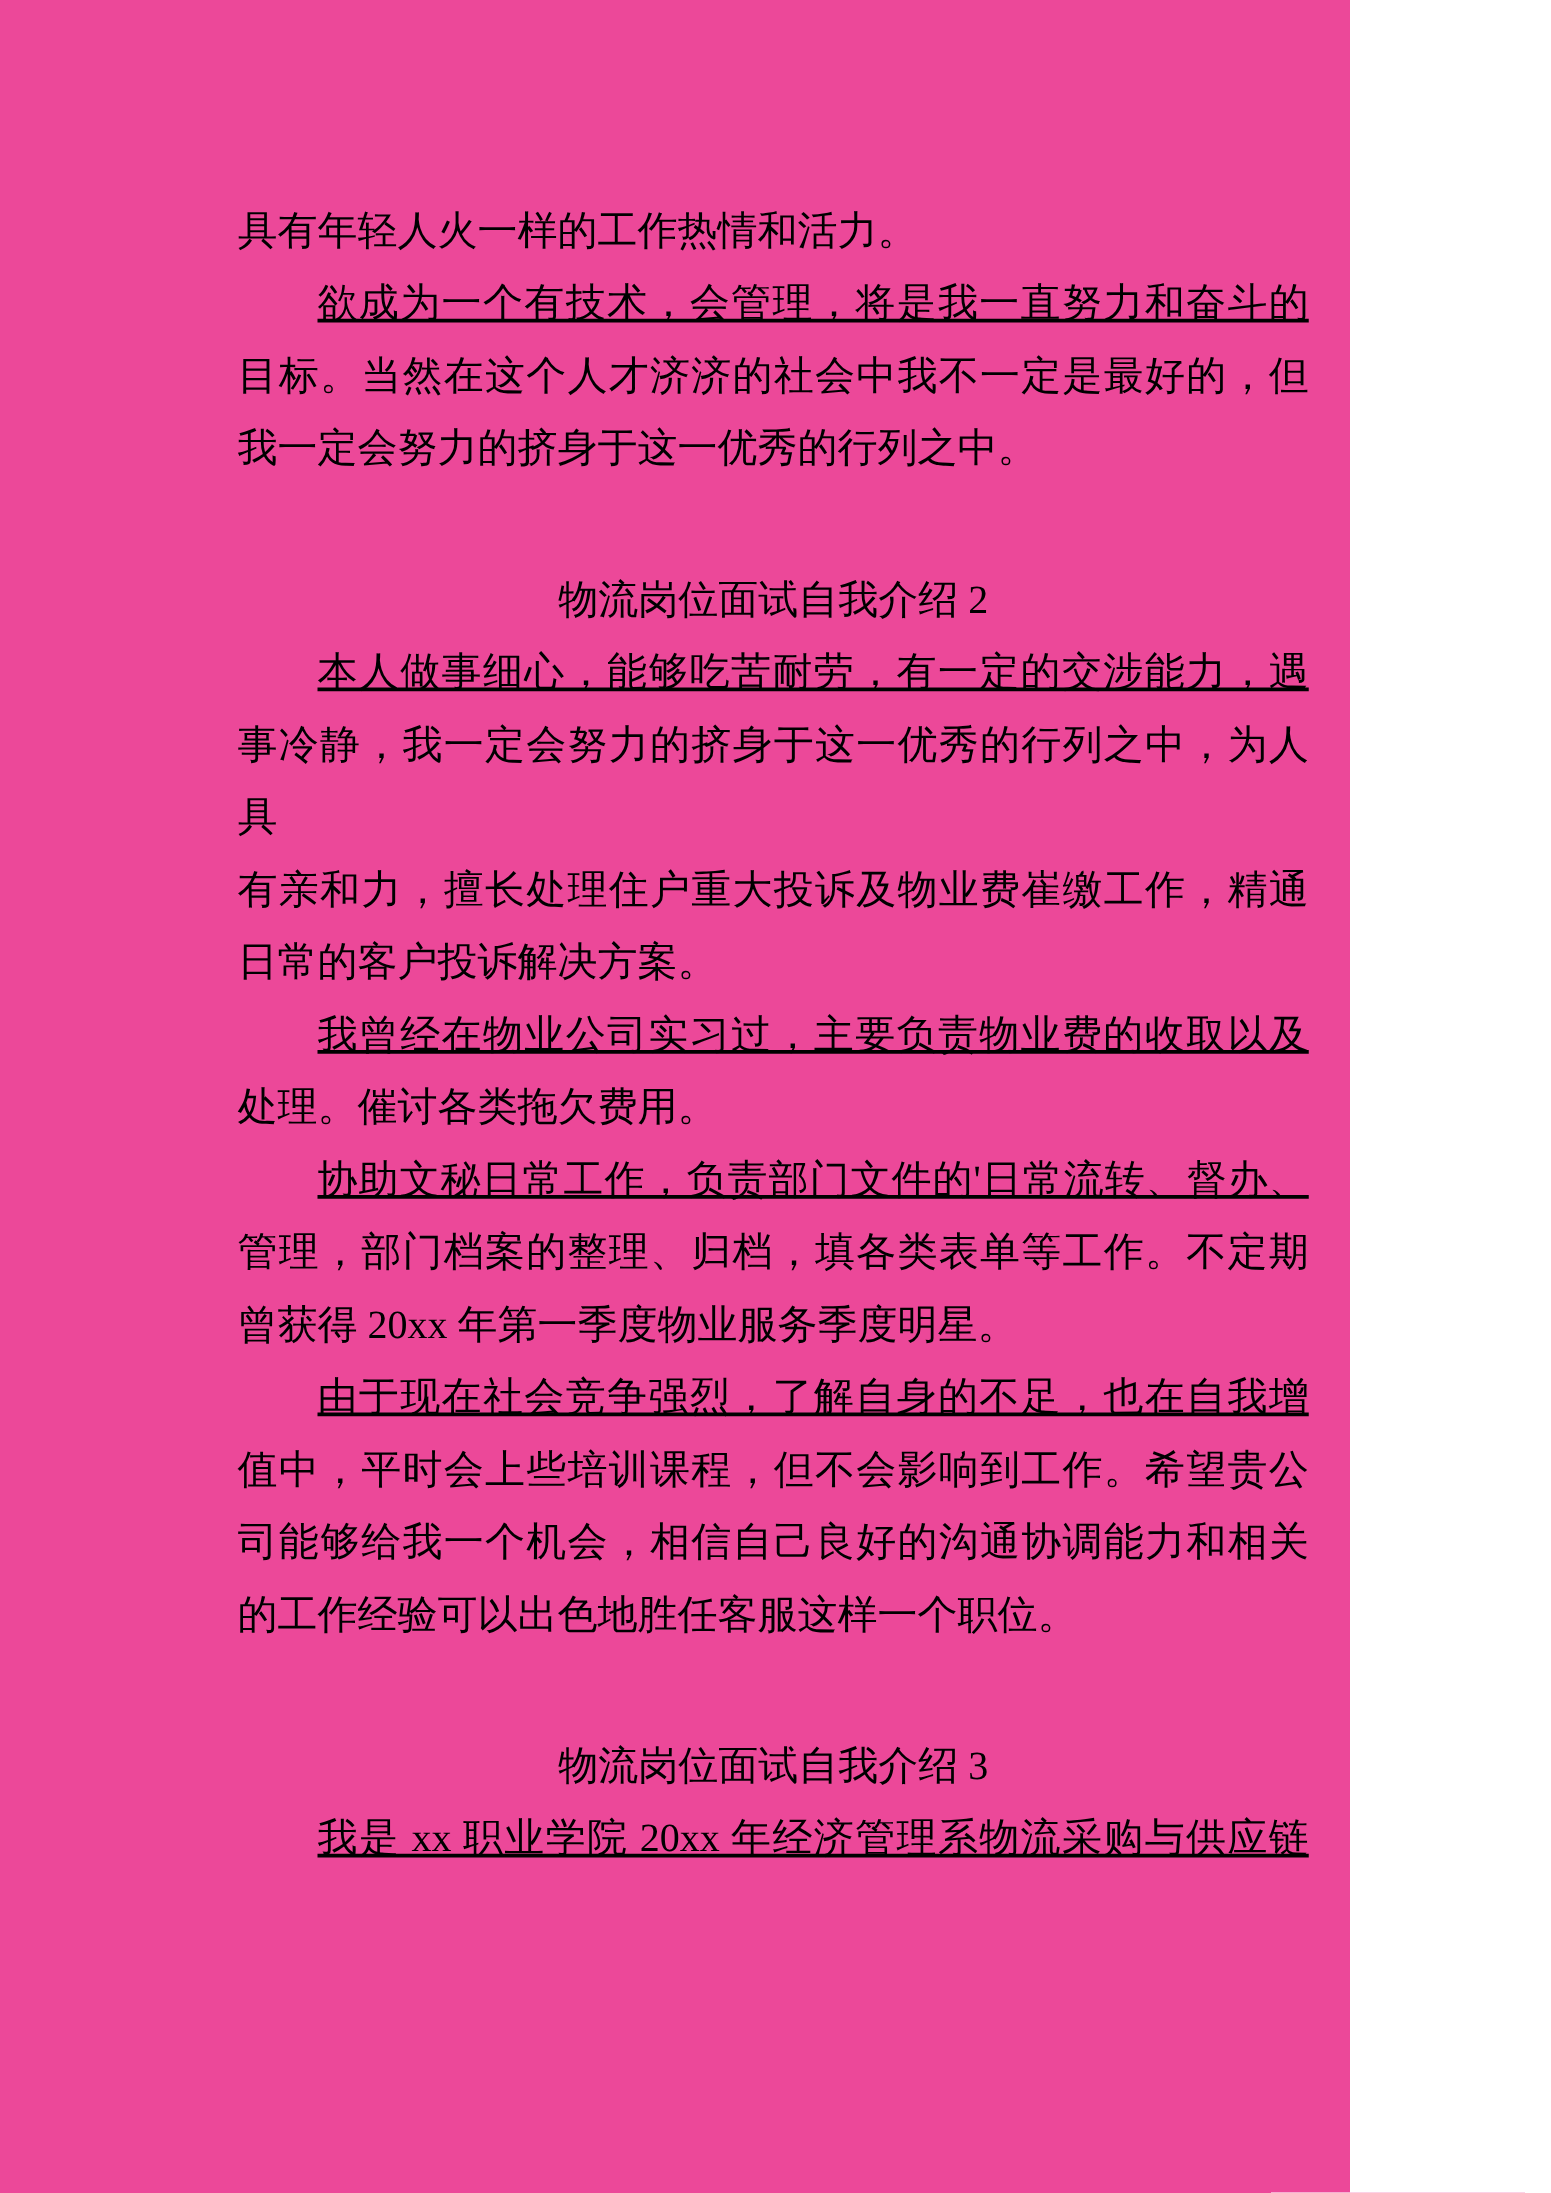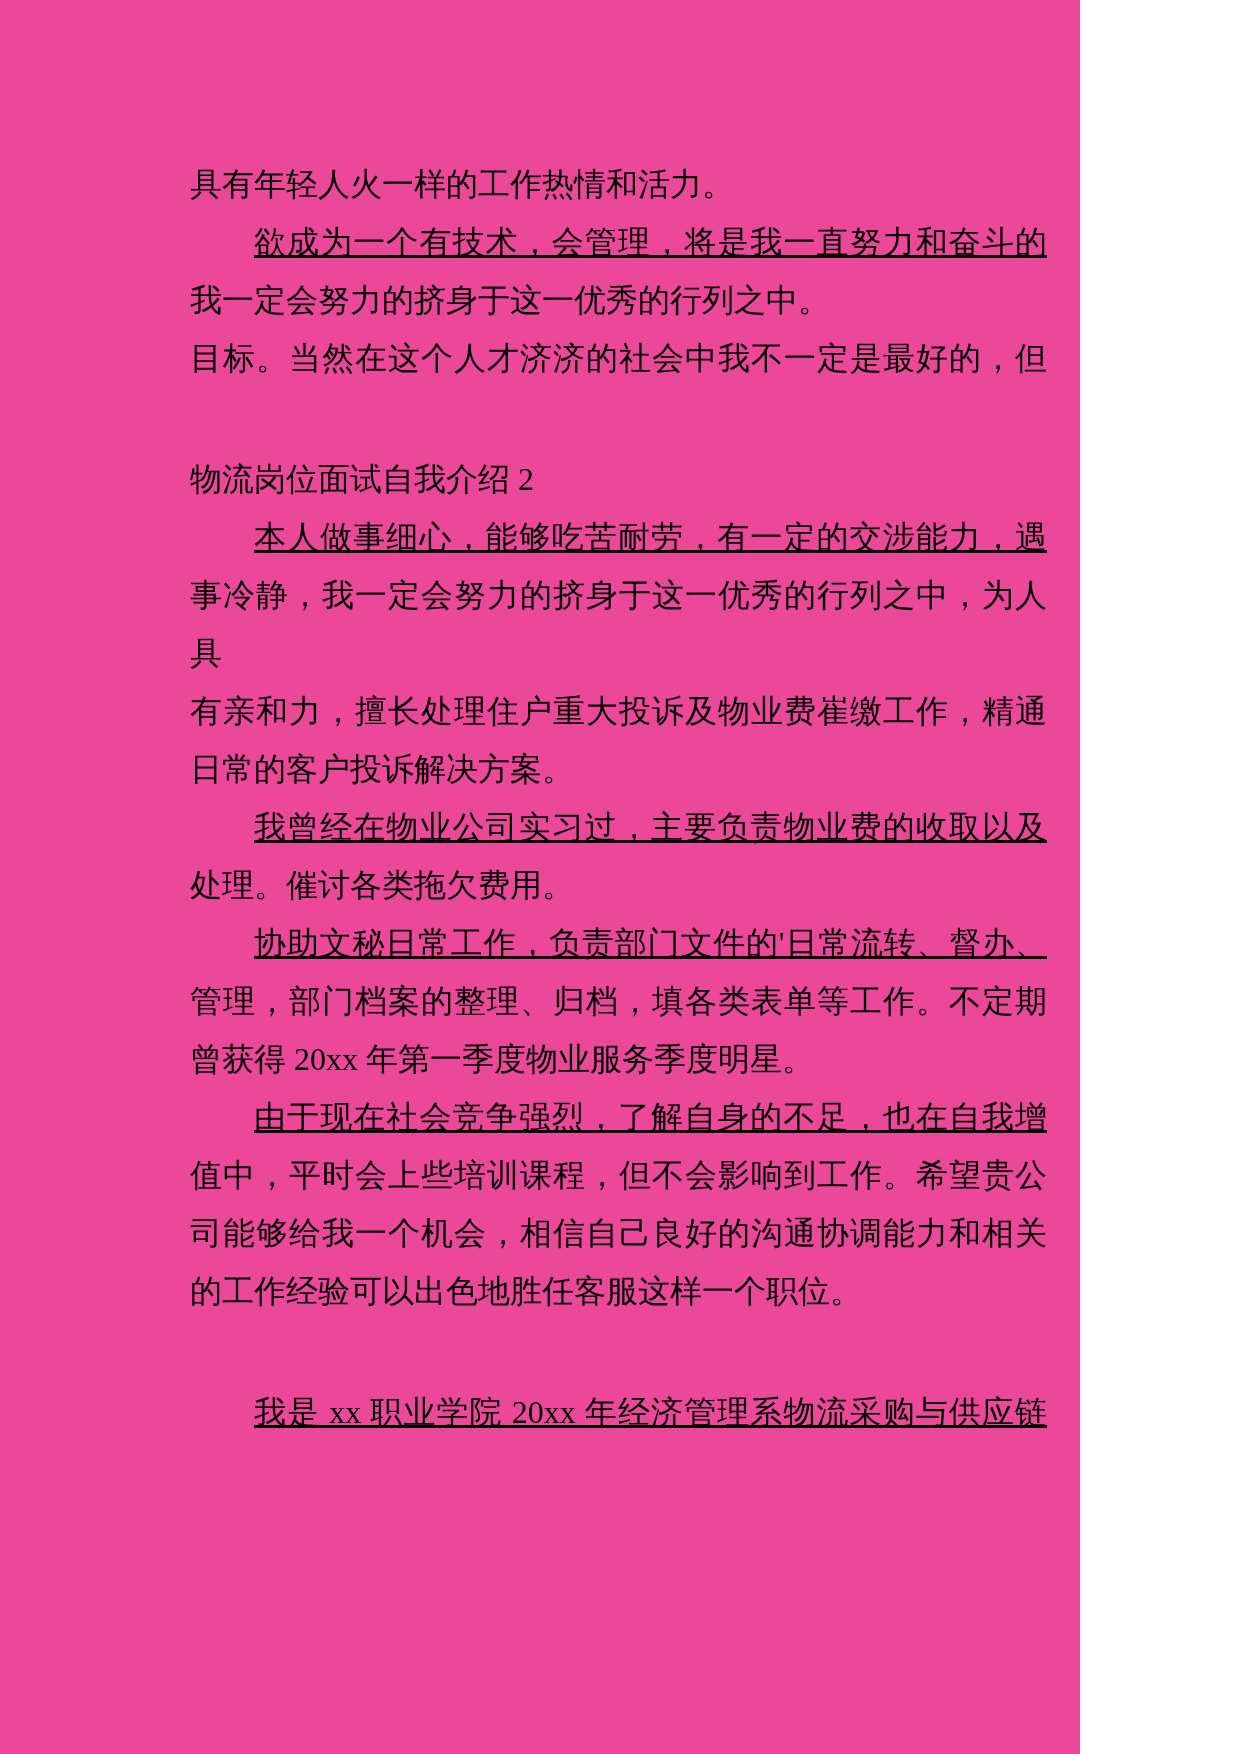--- a/index.html
+++ b/index.html
@@ -34,37 +34,37 @@
   .jf {
     text-align: justify;
     text-align-last: justify;
   }
   
   .ind {
     text-indent: 64px;
     text-decoration: underline;
   }
   .heading {
-    text-align: left;
+    text-align: center;
   }
   .spacer {
     height: 63px;
   }
 </style>
 </head>
 <body>
 
 <div class="page">
   <div class="doc">
 
     <p class="line">具有年轻人火一样的工作热情和活力。</p>
 
     <p class="line jf ind">欲成为一个有技术，会管理，将是我一直努力和奋斗的</p>
+    <p class="line jf">目标。当然在这个人才济济的社会中我不一定是最好的，但</p>
     <p class="line">我一定会努力的挤身于这一优秀的行列之中。</p>
-    <p class="line jf">目标。当然在这个人才济济的社会中我不一定是最好的，但</p>
 
     <div class="spacer"></div>
 
     <p class="line heading">物流岗位面试自我介绍 2</p>
 
     <p class="line jf ind">本人做事细心，能够吃苦耐劳，有一定的交涉能力，遇</p>
     <p class="line jf">事冷静，我一定会努力的挤身于这一优秀的行列之中，为人具</p>
     <p class="line jf">有亲和力，擅长处理住户重大投诉及物业费崔缴工作，精通</p>
     <p class="line">日常的客户投诉解决方案。</p>
 
@@ -75,17 +75,18 @@
     <p class="line jf">管理，部门档案的整理、归档，填各类表单等工作。不定期</p>
     <p class="line">曾获得 20xx 年第一季度物业服务季度明星。</p>
 
     <p class="line jf ind">由于现在社会竞争强烈，了解自身的不足，也在自我增</p>
     <p class="line jf">值中，平时会上些培训课程，但不会影响到工作。希望贵公</p>
     <p class="line jf">司能够给我一个机会，相信自己良好的沟通协调能力和相关</p>
     <p class="line">的工作经验可以出色地胜任客服这样一个职位。</p>
 
     <div class="spacer"></div>
 
+    <p class="line heading">物流岗位面试自我介绍 3</p>
 
     <p class="line jf ind">我是 xx 职业学院 20xx 年经济管理系物流采购与供应链</p>
 
   </div>
 </div>
 
 </body></html>

